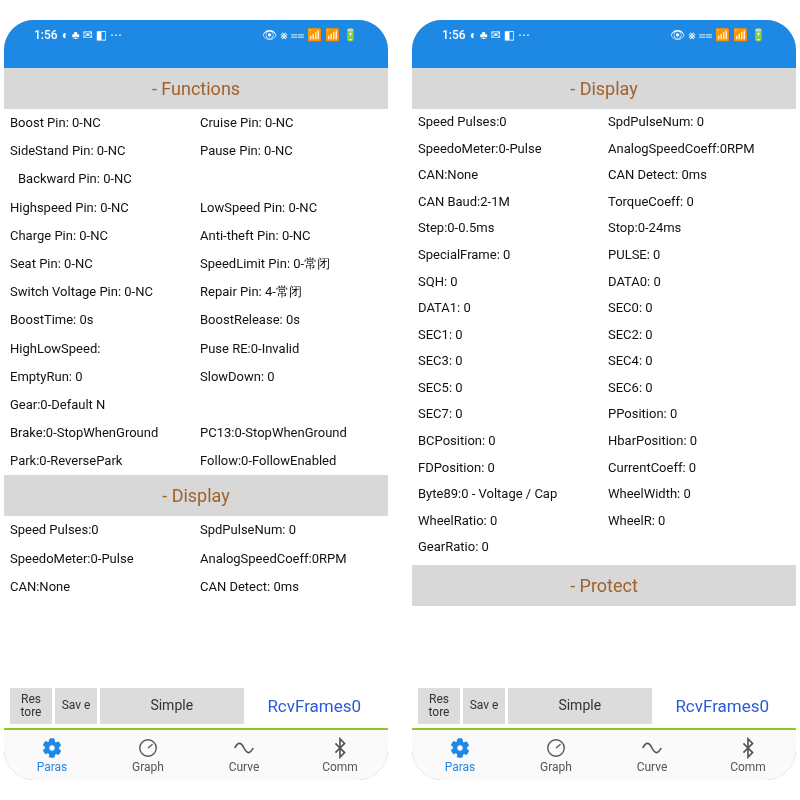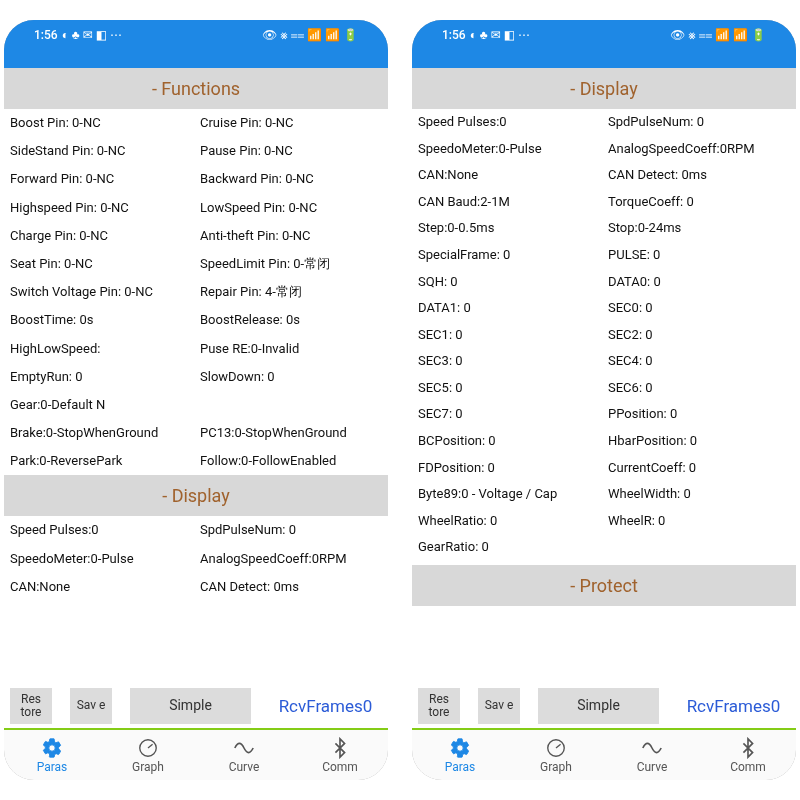--- a/index.html
+++ b/index.html
@@ -66,21 +66,21 @@
     flex: 1;
     white-space: nowrap;
     overflow: hidden;
     text-overflow: ellipsis;
   }
   .row .right { padding-left: 8px; }
   .tight .row { padding: 4.2px 6px; }
   .bottom-buttons {
     display: flex;
     align-items: stretch;
-    gap: 18px;
+    gap: 3px;
     padding: 4px 6px;
     background: #fff;
   }
   .btn-gray {
     background: #dcdcdc;
     color: #333;
     font-size: 12px;
     display: flex;
     align-items: center;
     justify-content: center;
@@ -138,21 +138,20 @@
     <div>
         <div class="row">
           <div class="left">Boost Pin: 0-NC</div>
           <div class="right">Cruise Pin: 0-NC</div>
         </div>
         <div class="row">
           <div class="left">SideStand Pin: 0-NC</div>
           <div class="right">Pause Pin: 0-NC</div>
         </div>
         <div class="row">
-          <div class="left">Forward Pin: 0-NC</div>
           <div class="right">Backward Pin: 0-NC</div>
         </div>
         <div class="row">
           <div class="left">Highspeed Pin: 0-NC</div>
           <div class="right">LowSpeed Pin: 0-NC</div>
         </div>
         <div class="row">
           <div class="left">Charge Pin: 0-NC</div>
           <div class="right">Anti-theft Pin: 0-NC</div>
         </div>

